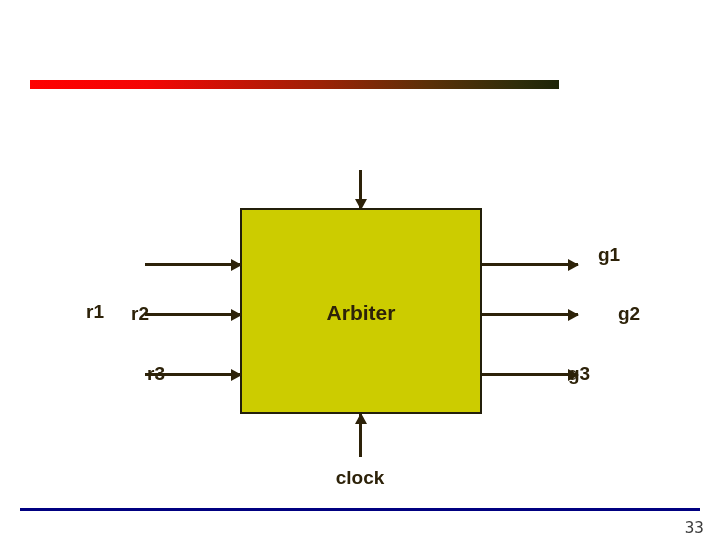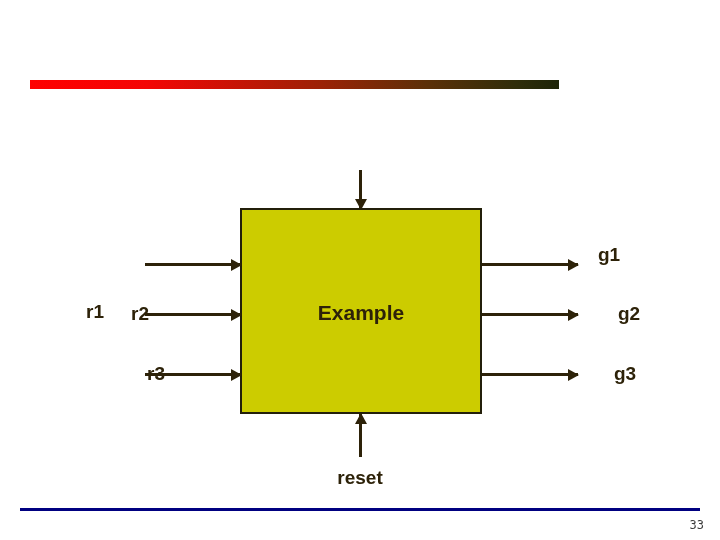--- a/index.html
+++ b/index.html
@@ -78,21 +78,21 @@
     font-size: 19px;
     font-weight: bold;
     color: #2d2209;
     white-space: nowrap;
   }
   .sig-in-1 { left: 86px; top: 253px; margin-top: 48px; }
   .sig-in-2 { left: 103px; top: 303px; margin-left: 28px; }
   .sig-in-3 { left: 103px; top: 363px; margin-left: 44px; }
   .sig-out-1 { left: 598px; top: 244px; }
   .sig-out-2 { left: 618px; top: 303px; }
-  .sig-out-3 { left: 614px; top: 363px; }
+  .sig-out-3 { left: 568px; top: 363px; }
 
   .sig-top {
     position: absolute;
     left: 300px;
     top: 140px;
     width: 120px;
     text-align: center;
   }
   .sig-bottom {
     position: absolute;
@@ -171,58 +171,58 @@
     left: 20px;
     top: 508px;
     width: 680px;
     height: 3px;
     background: #000080;
   }
   .page-number {
     position: absolute;
     right: 16px;
     top: 518px;
-    font-size: 12px;
+    font-size: 16px;
     color: #3c3c3c;
     font-family: "DejaVu Sans Mono", monospace;
   }
 </style>
 </head>
 <body>
 
 <div class="slide">
 
   <div class="title-rule"></div>
 
   <div class="diagram">
 
     <div class="v-arrow-down"></div>
 
     <div class="box"></div>
-    <div class="box-label">Example</div>
+    <div class="box-label">Arbiter</div>
 
     <div class="sig-label sig-in-1">r1</div>
     <div class="h-arrow in-1"></div>
 
     <div class="sig-label sig-in-2">r2</div>
     <div class="h-arrow in-2"></div>
 
     <div class="sig-label sig-in-3">r3</div>
     <div class="h-arrow in-3"></div>
 
     <div class="h-arrow out-1"></div>
     <div class="sig-label sig-out-1">g1</div>
 
     <div class="h-arrow out-2"></div>
     <div class="sig-label sig-out-2">g2</div>
 
     <div class="h-arrow out-3"></div>
     <div class="sig-label sig-out-3">g3</div>
 
     <div class="v-arrow-up"></div>
-    <div class="sig-label sig-bottom">reset</div>
+    <div class="sig-label sig-bottom">clock</div>
 
   </div>
 
   <div class="footer-rule"></div>
   <div class="page-number">33</div>
 
 </div>
 
 </body></html>

